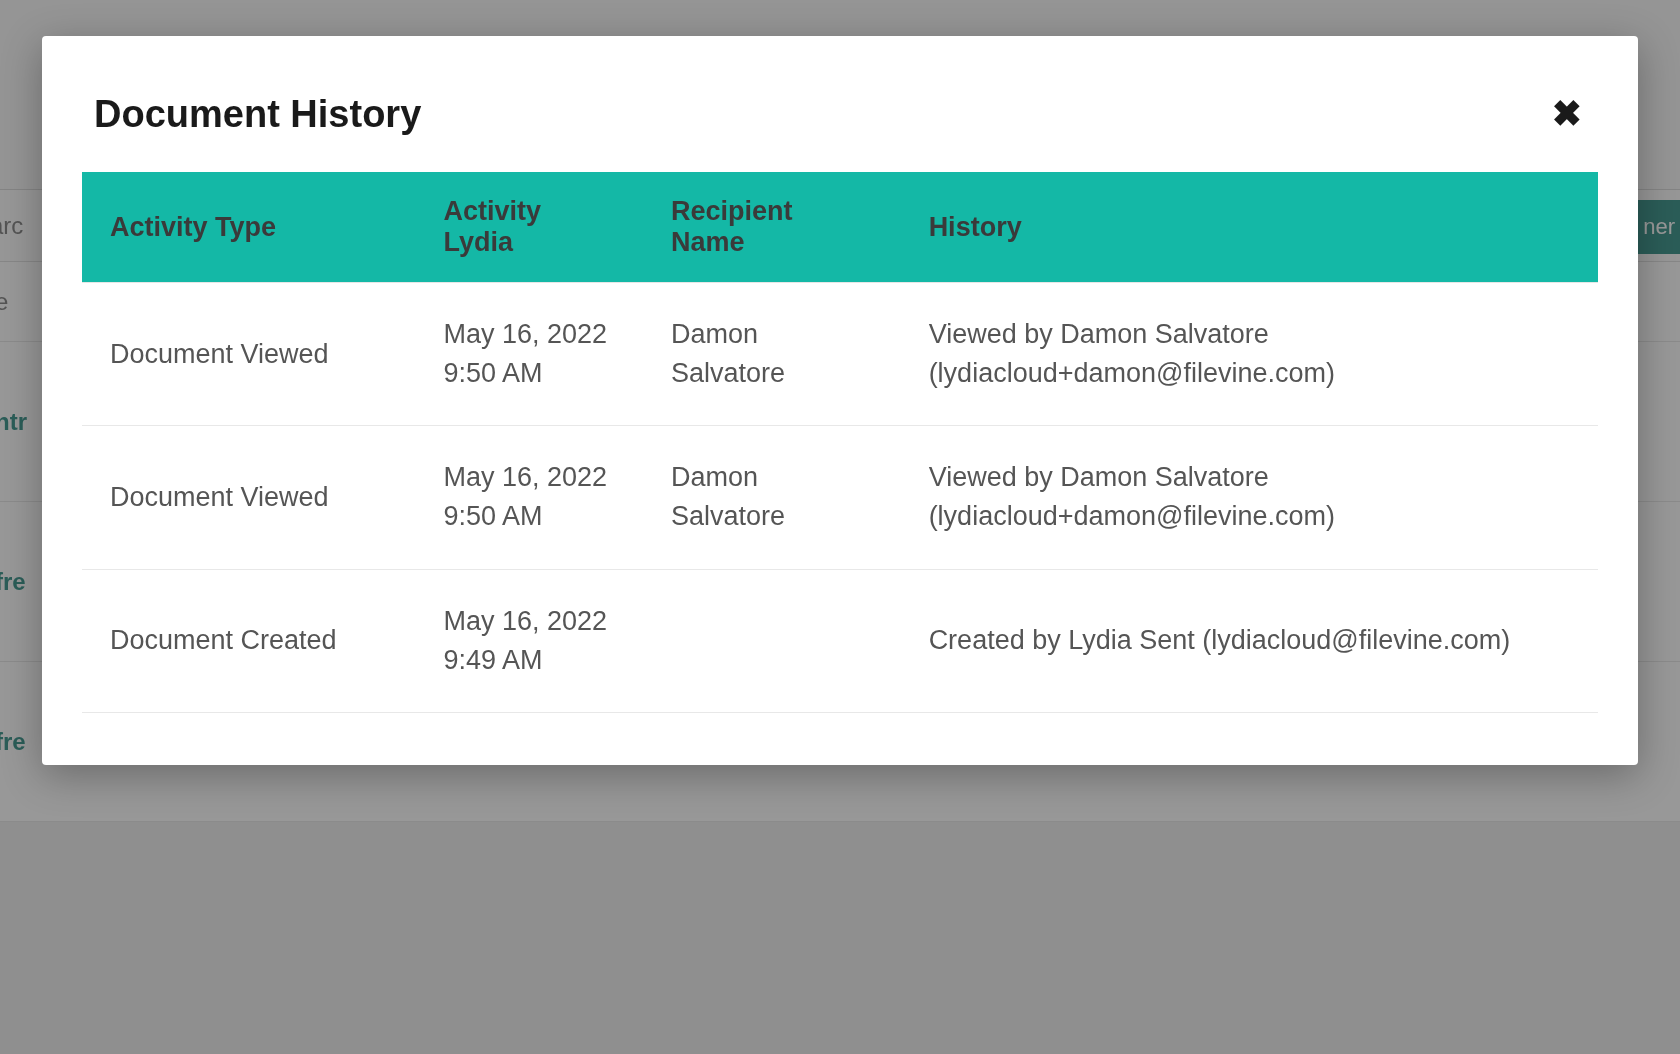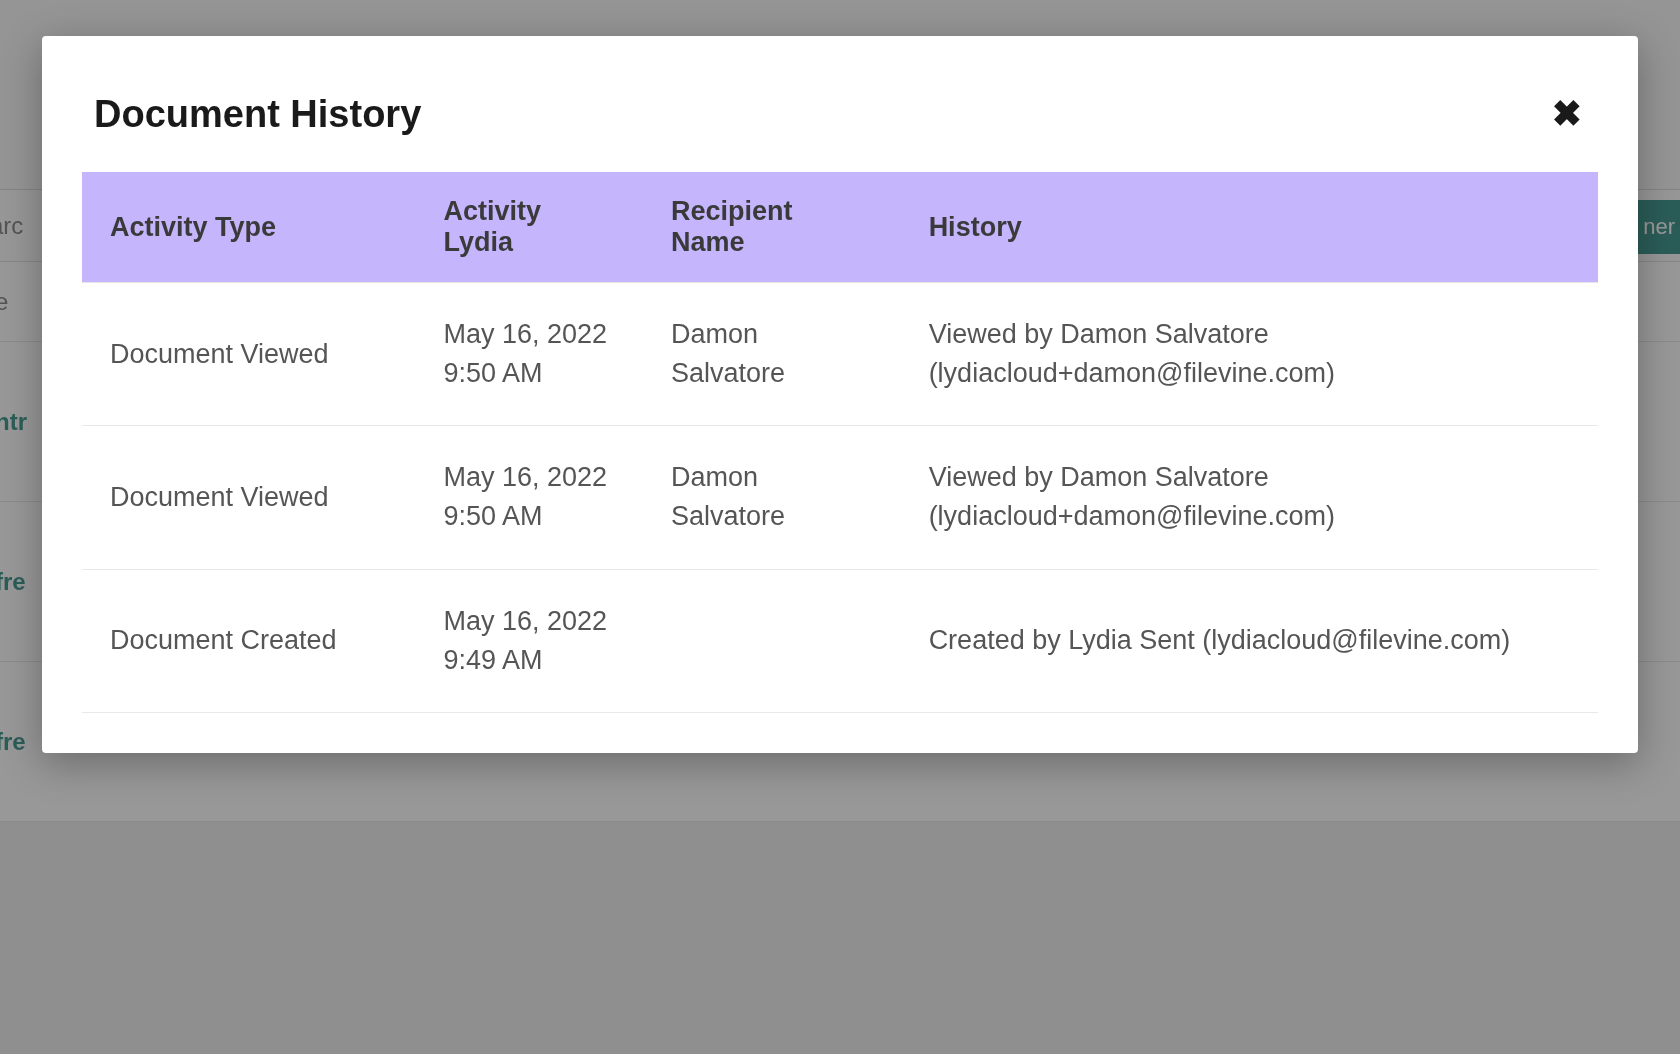--- a/index.html
+++ b/index.html
@@ -84,21 +84,21 @@
       background: rgba(70,70,70,0.55);
     }
     .modal {
       position: absolute;
       top: 36px;
       left: 42px;
       right: 42px;
       background: #fff;
       border-radius: 4px;
       box-shadow: 0 10px 40px rgba(0,0,0,0.3);
-      padding-bottom: 40px;
+      padding-bottom: 52px;
     }
     .modal-header {
       display: flex;
       justify-content: space-between;
       align-items: center;
       padding: 56px 52px 36px 52px;
     }
     .modal-title {
       font-size: 38px;
       font-weight: 800;
@@ -111,21 +111,21 @@
       cursor: pointer;
       line-height: 1;
       padding: 4px;
     }
     .history-table {
       width: calc(100% - 80px);
       margin: 0 40px;
       border-collapse: collapse;
     }
     .history-table thead tr {
-      background: #c4b5fd;
+      background: #14b8a6;
     }
     .history-table th {
       text-align: left;
       padding: 24px 28px;
       font-size: 27px;
       font-weight: 700;
       color: #3a3a3a;
       border-bottom: 1px solid #e6e6e6;
     }
     .history-table td {

